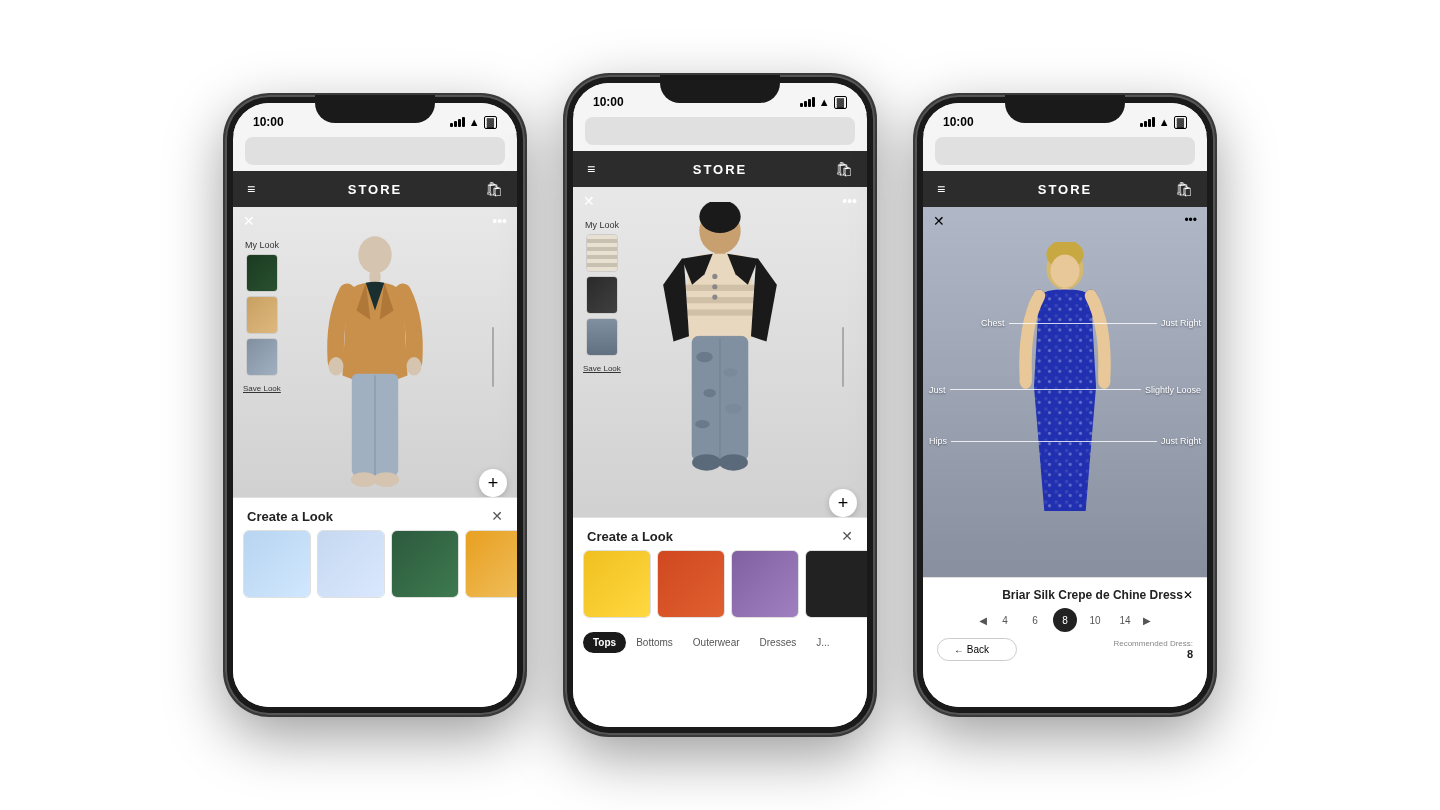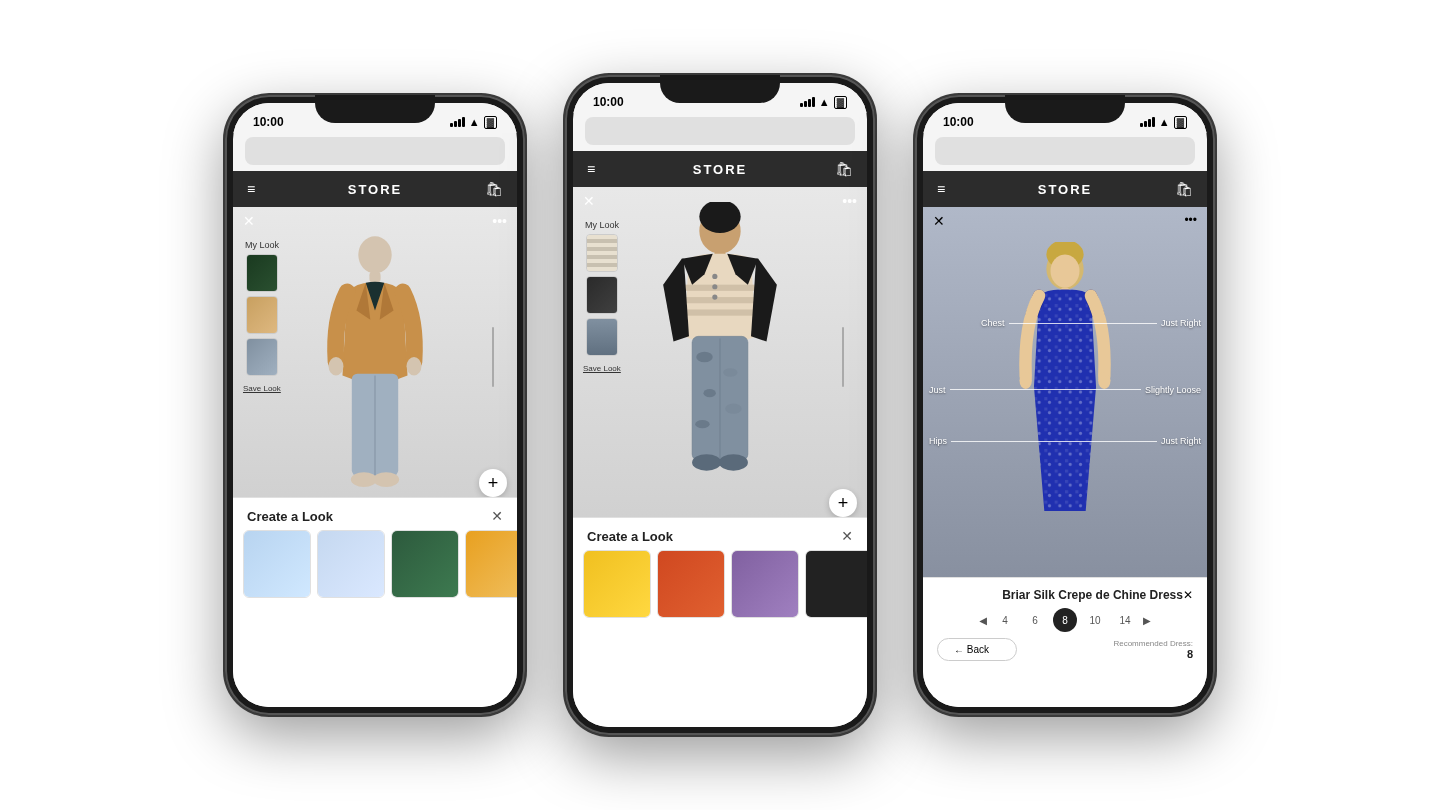--- a/index.html
+++ b/index.html
@@ -649,20 +649,27 @@
             <div class="item-card">
                 <div class="cloth-top-orange"></div>
               </div>
             <div class="item-card">
                 <div class="cloth-top-multi"></div>
               </div>
             <div class="item-card">
                 <div class="cloth-top-black"></div>
               </div>
           </div>
+          <div class="category-tabs">
+            <span class="cat-tab active">Tops</span>
+            <span class="cat-tab">Bottoms</span>
+            <span class="cat-tab">Outerwear</span>
+            <span class="cat-tab">Dresses</span>
+            <span class="cat-tab">J...</span>
+          </div>
         </div>
       </div>
     </div>
   </div>
 
   <div class="phone">
 
     <div class="phone-screen">
 
       <div class="status-bar">

